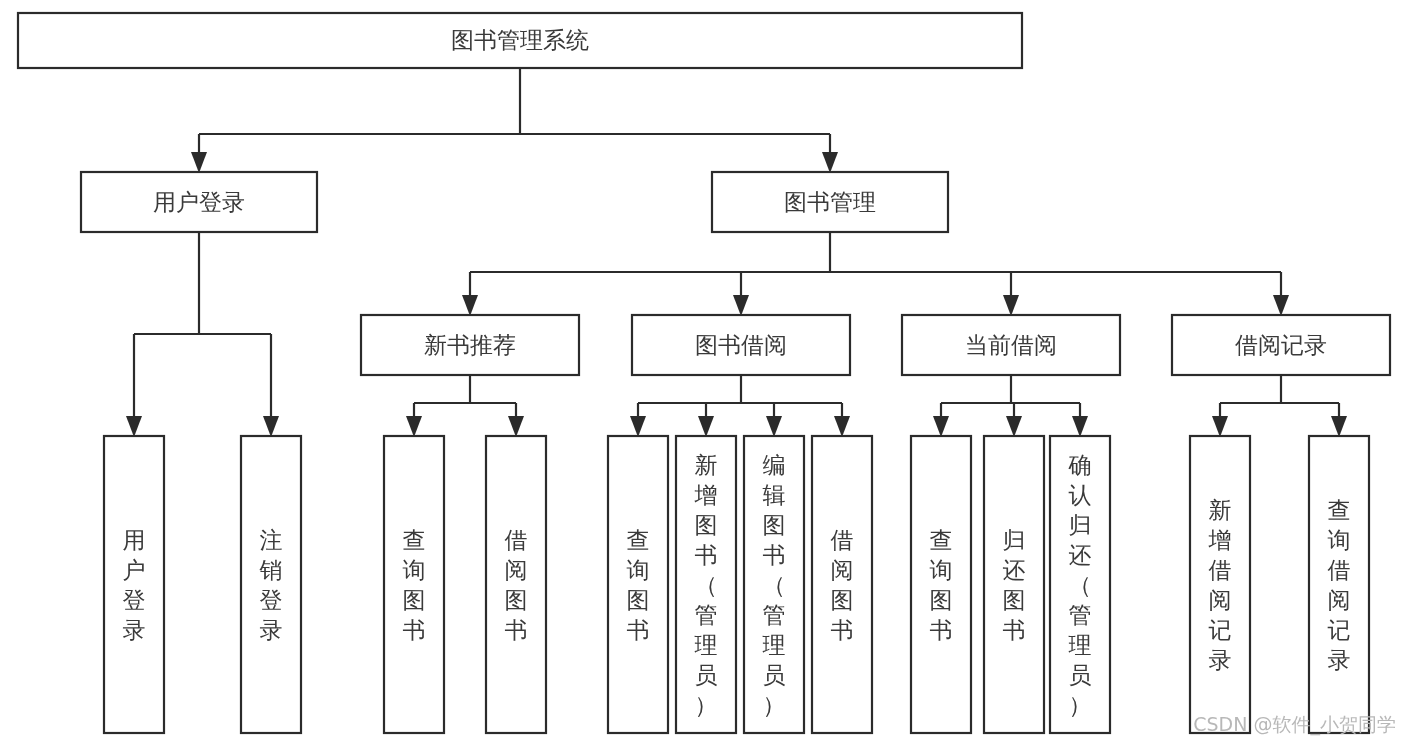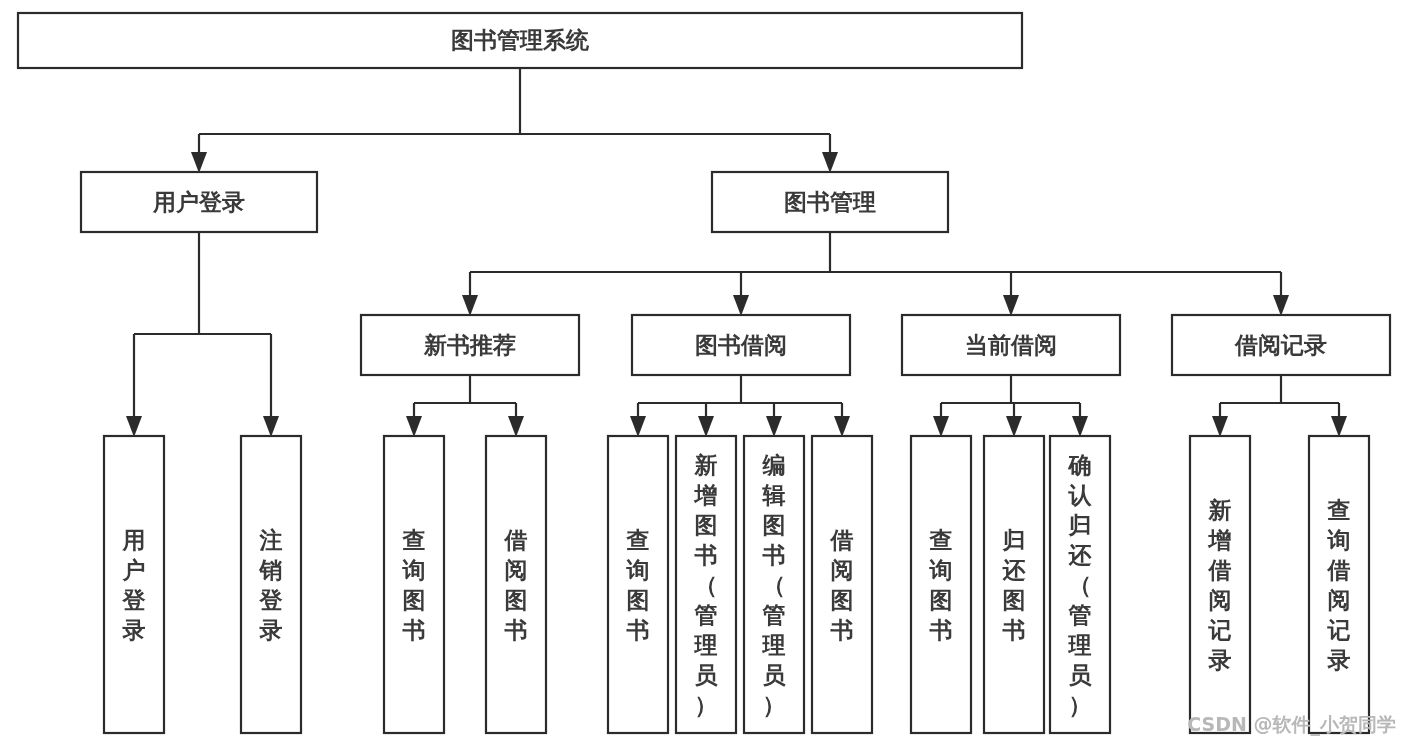--- a/index.html
+++ b/index.html
@@ -12,21 +12,20 @@
     width: 1405px;
     height: 747px;
     font-family: "DejaVu Sans", "Liberation Sans", sans-serif;
     overflow: hidden;
     position: relative;
   }
   #diagram-root {
     position: relative;
     width: 1390px;
     height: 747px;
-    font-weight: bold;
   }
   svg.diagram-canvas {
     position: absolute;
     top: 0;
     left: 0;
     width: 1405px;
     height: 747px;
     display: block;
   }
   .node-box {

